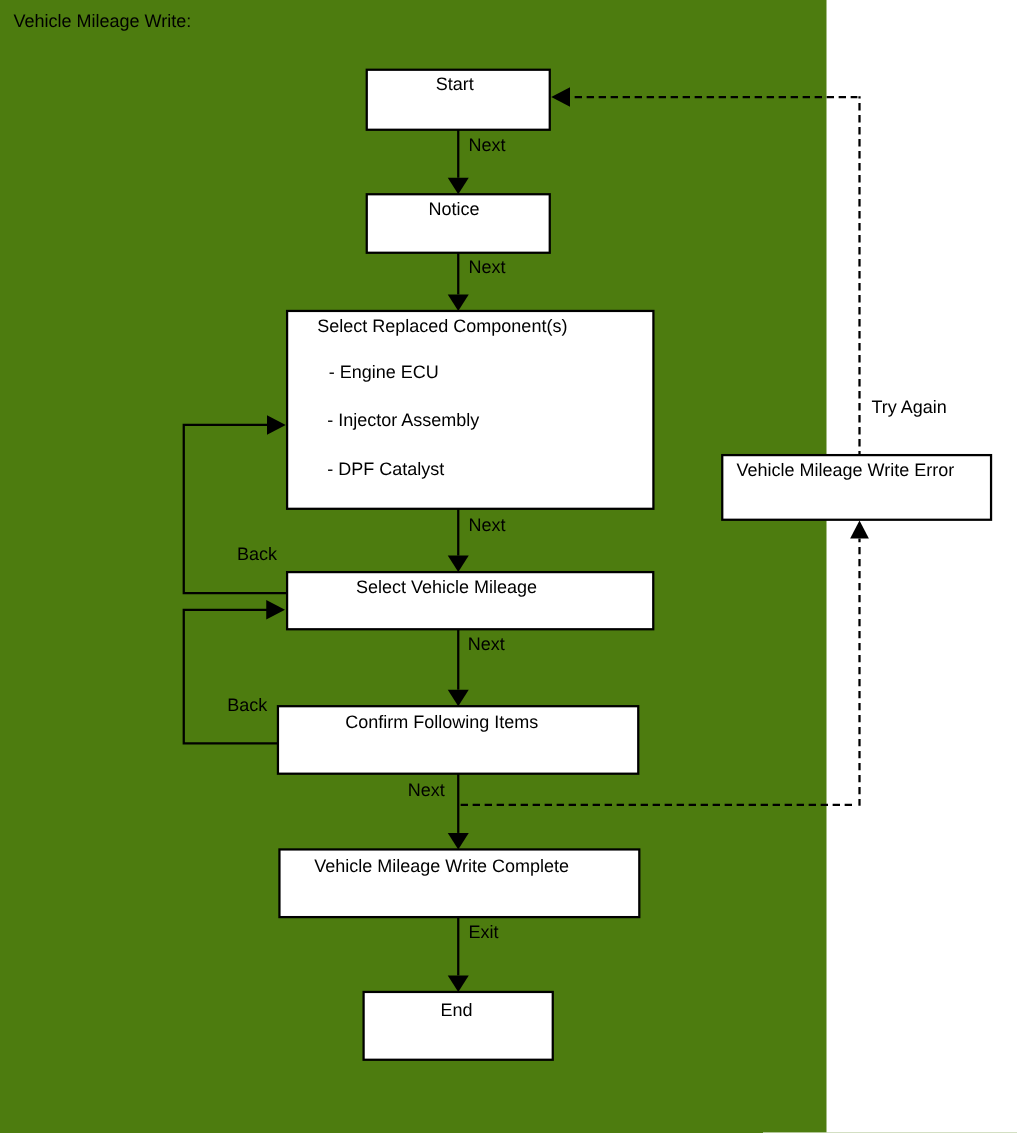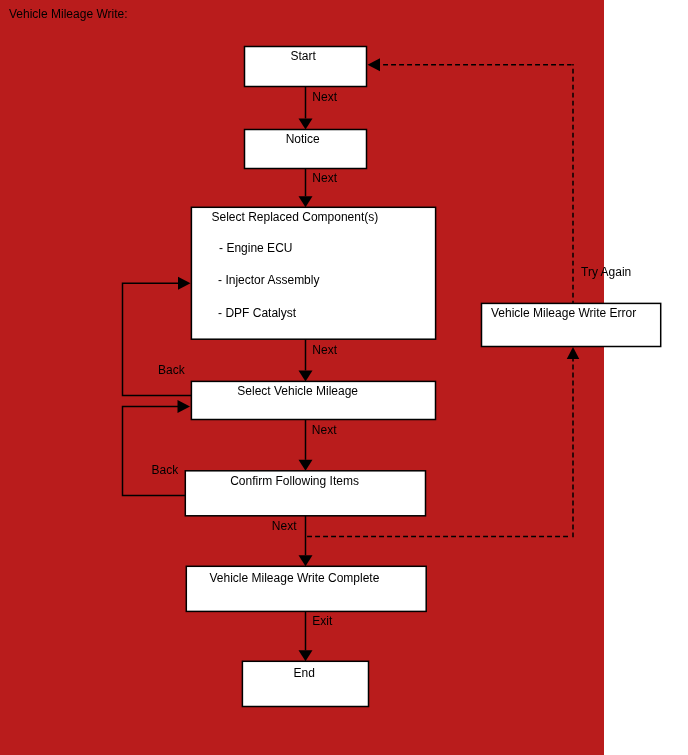--- a/index.html
+++ b/index.html
@@ -1,18 +1,18 @@
 <!DOCTYPE html>
 <html><head>
 <meta charset="utf-8">
 <title>Vehicle Mileage Write</title>
 <style>
   html,body{margin:0;padding:0;background:#ffffff;}
   body{width:688px;height:755px;font-family:"Liberation Sans",sans-serif;color:#000000;overflow:hidden;}
-  #root{position:relative;width:604px;height:755px;background:#b91c1c;}
+  #root{position:relative;width:551px;height:755px;background:#4d7c0f;}
   svg#flow{position:absolute;left:0;top:0;display:block;transform:translateZ(0);}
   svg text{font-family:"Liberation Sans",sans-serif;font-size:12px;fill:#000000;white-space:pre;}
   .node-box{fill:#ffffff;stroke:#000000;stroke-width:1.5;}
   .edge-line{stroke:#000000;stroke-width:1.5;fill:none;}
   .edge-dashed{stroke:#000000;stroke-width:1.5;fill:none;stroke-dasharray:4.9 3.1;}
   .arrow-head{fill:#000000;stroke:none;}
 </style>
 </head>
 <body>
 

